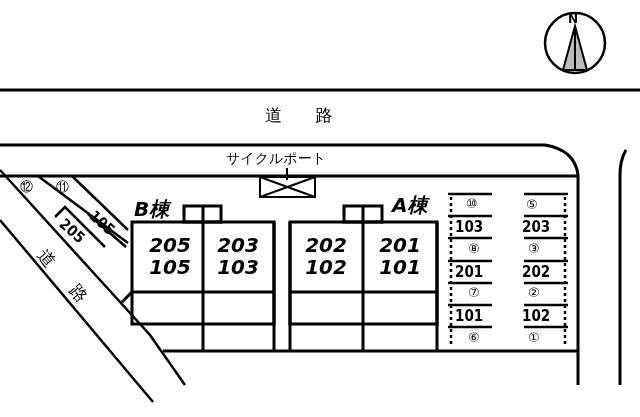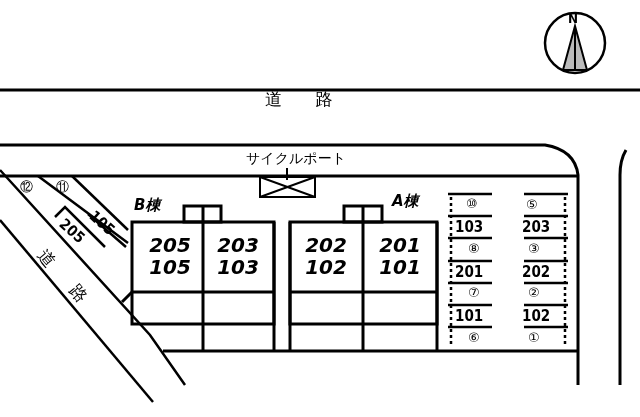--- a/index.html
+++ b/index.html
@@ -3,21 +3,21 @@
 <meta charset="utf-8">
 <style>
   html, body { margin:0; padding:0; background:#ffffff; }
   body { width:640px; height:417px; position:relative; overflow:hidden;
          font-family:"DejaVu Sans", sans-serif; color:#000; }
   svg { position:absolute; left:0; top:0; }
   .lbl { position:absolute; white-space:nowrap; }
   .road-label { font-size:17px; letter-spacing:14px; }
   .unit { font-family:"DejaVu Sans", sans-serif; font-weight:bold; font-style:italic;
           font-size:20px; line-height:22px; text-align:center; }
-  .bldg-label { font-weight:bold; font-style:italic; font-size:15px; }
+  .bldg-label { font-weight:bold; font-style:italic; font-size:20px; }
   .cycle { font-size:14px; }
   .park-num { font-family:"DejaVu Sans Condensed","DejaVu Sans", sans-serif; font-weight:bold; font-size:15px; }
   .circ { font-size:13px; }
 </style>
 </head>
 <body>
 
 <svg width="640" height="417" viewBox="0 0 640 417">
   <g stroke="#000" fill="none" stroke-width="3">
 
@@ -88,25 +88,25 @@
 
   <g>
     <circle cx="575" cy="43" r="30" fill="none" stroke="#000" stroke-width="2.5"></circle>
     <polygon points="575,26 563,70 587,70" fill="#bbb" stroke="#000" stroke-width="2"></polygon>
     <line x1="575" y1="26" x2="575" y2="70" stroke="#000" stroke-width="2"></line>
   </g>
 </svg>
 
 <div class="lbl" style="left:568px;top:12px;font-weight:bold;font-size:12px;">N</div>
 
-<div class="lbl road-label" style="left:265px;top:88px;text-align:center;">道 路</div>
+<div class="lbl road-label" style="left:265px;top:104px;text-align:center;">道 路</div>
 <div class="lbl road-label" style="left:38px;top:247px;transform:rotate(50deg);letter-spacing:0;">道</div>
 <div class="lbl road-label" style="left:70px;top:282px;transform:rotate(50deg);letter-spacing:0;">路</div>
 
-<div class="lbl cycle" style="left:226px;top:150px;margin-left:20px;">サイクルポート</div>
+<div class="lbl cycle" style="left:226px;top:150px;">サイクルポート</div>
 
 <div class="lbl bldg-label" style="left:134px;top:196px;">B棟</div>
 <div class="lbl bldg-label" style="left:392px;top:192px;">A棟</div>
 
 <div class="lbl unit" style="left:140px;top:234px;width:60px;">
   <div>205</div>
   <div>105</div>
 </div>
 <div class="lbl unit" style="left:208px;top:234px;width:60px;">
   <div>203</div>

